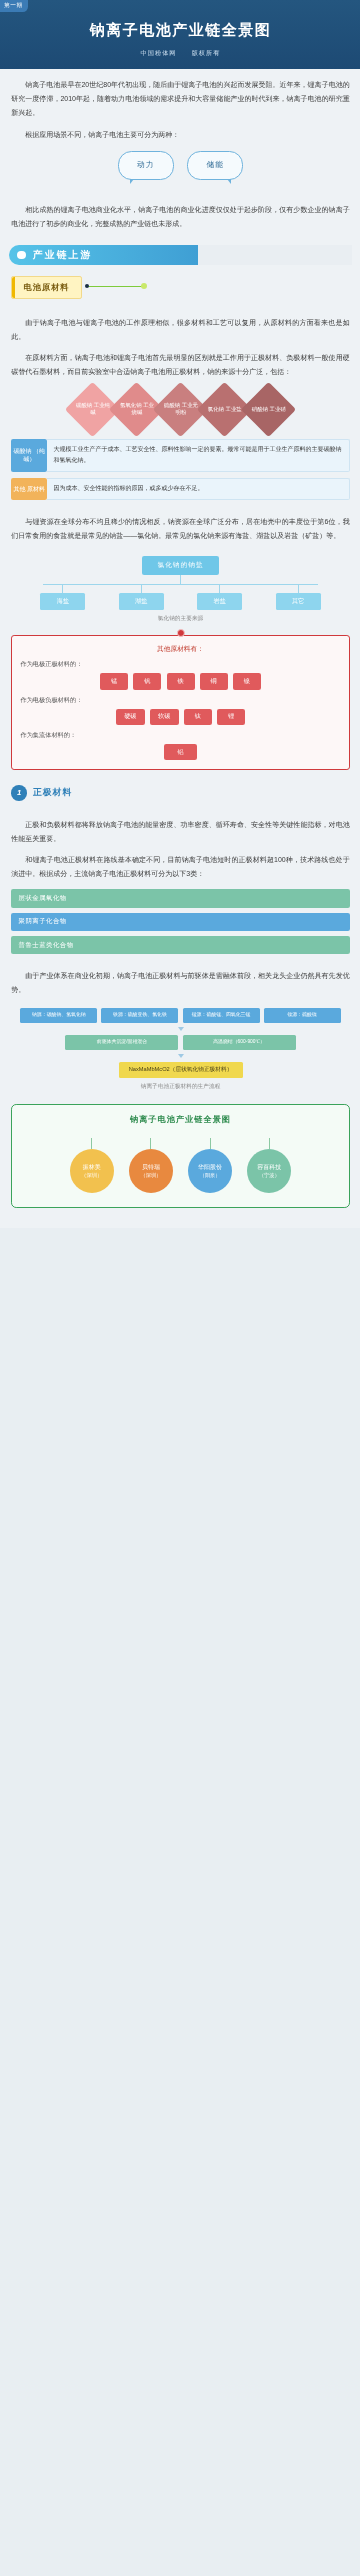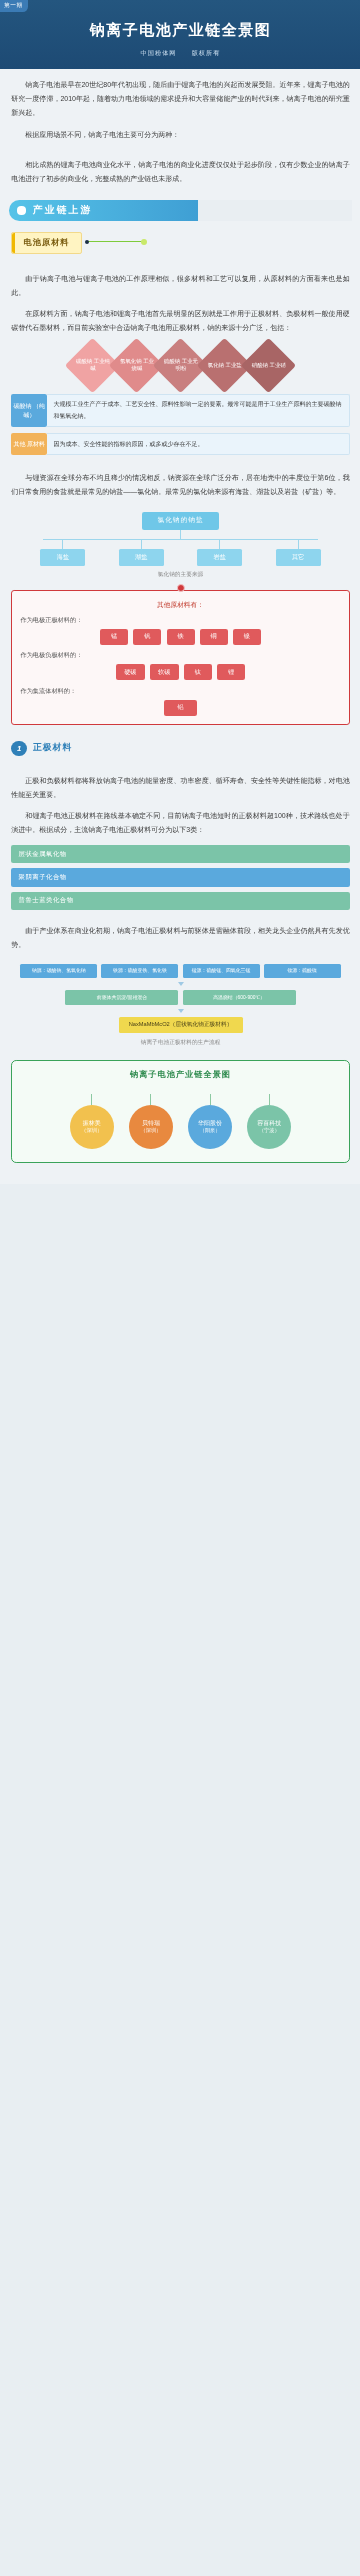--- a/index.html
+++ b/index.html
@@ -218,20 +218,24 @@
       <span>版权所有</span>
     </div>
   </div>
 
   
   <div class="section">
     <p class="body indent">钠离子电池最早在20世纪80年代初出现，随后由于锂离子电池的兴起而发展受阻。近年来，锂离子电池的研究一度停滞，2010年起，随着动力电池领域的需求提升和大容量储能产业的时代到来，钠离子电池的研究重新兴起。</p>
     <p class="body indent">根据应用场景不同，钠离子电池主要可分为两种：</p>
   </div>
 
+  <div class="bubbles">
+    <div class="bubble b1">动力</div>
+    <div class="bubble b2">储能</div>
+  </div>
 
   <div class="section">
     <p class="body indent">相比成熟的锂离子电池商业化水平，钠离子电池的商业化进度仅仅处于起步阶段，仅有少数企业的钠离子电池进行了初步的商业化，完整成熟的产业链也未形成。</p>
   </div>
 
   
   <div class="banner">
     <div class="ribbon">
       <div class="dot"></div>
       <div class="btext">产业链上游</div>

